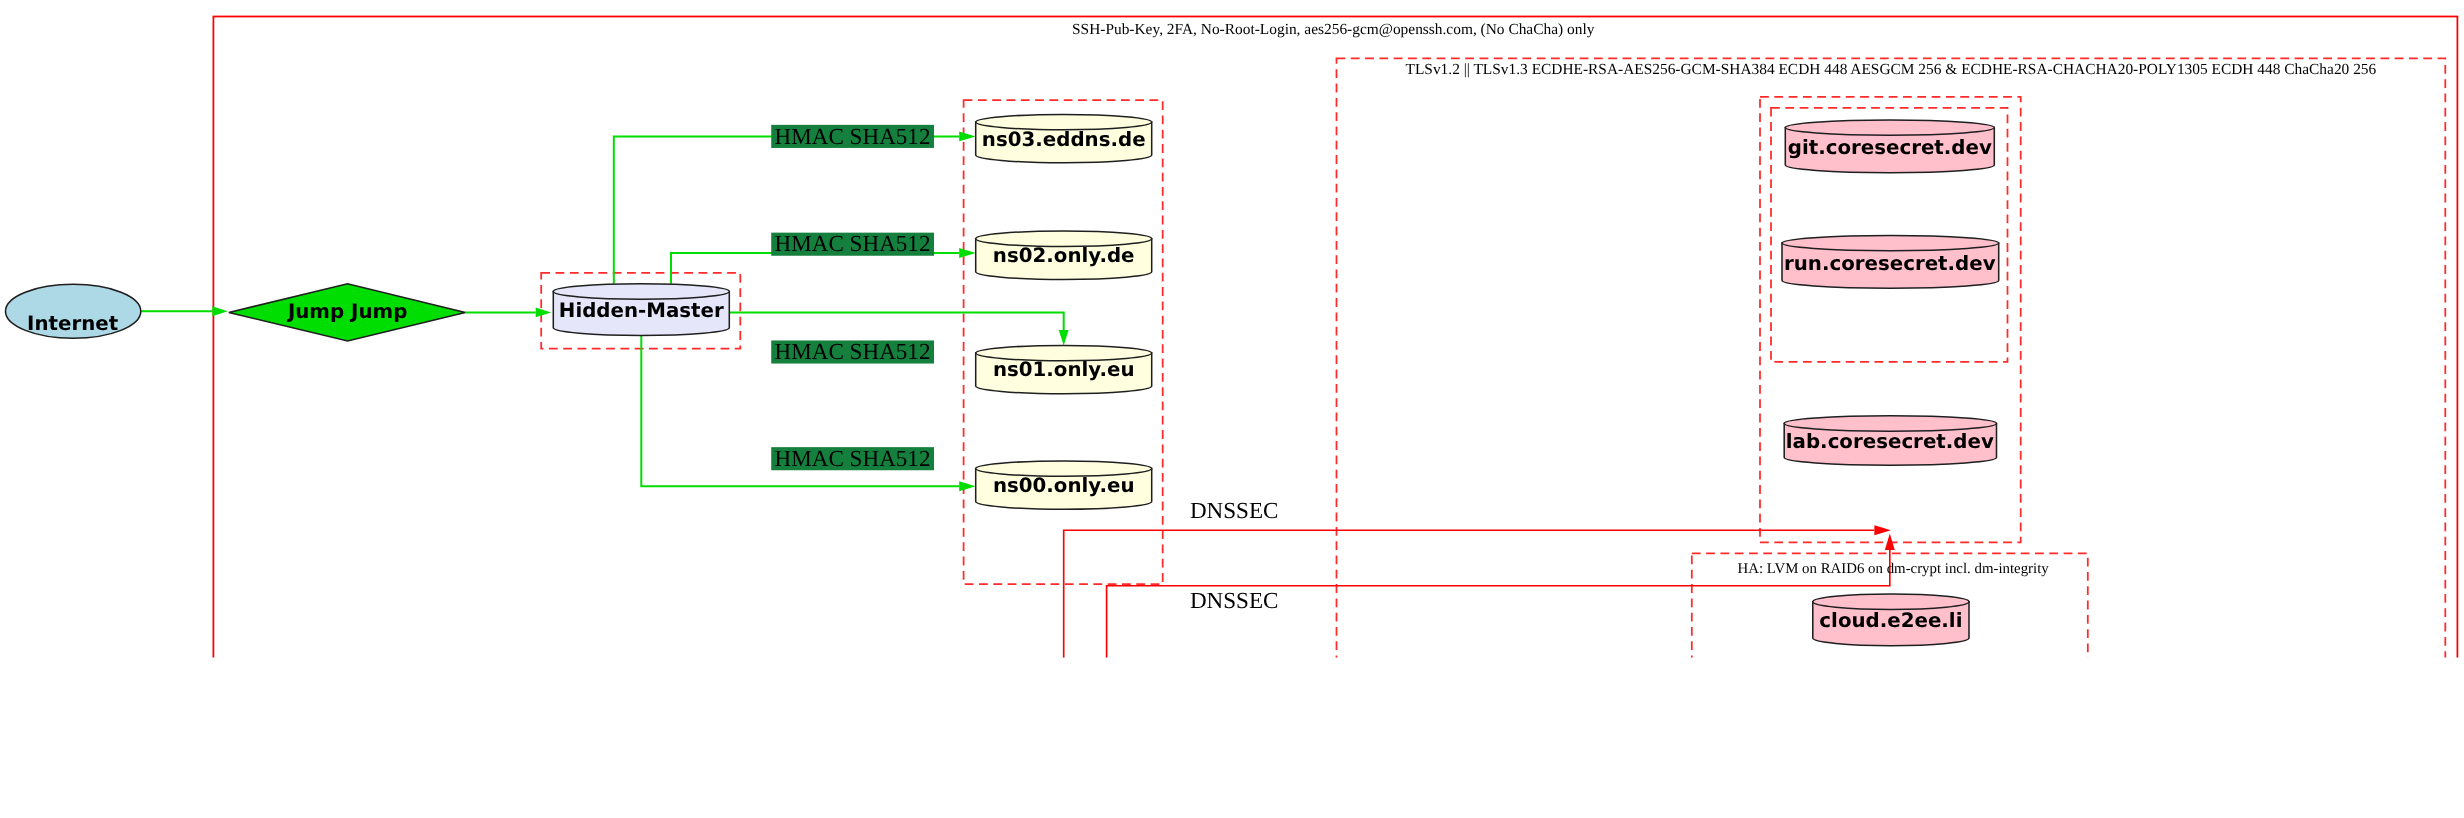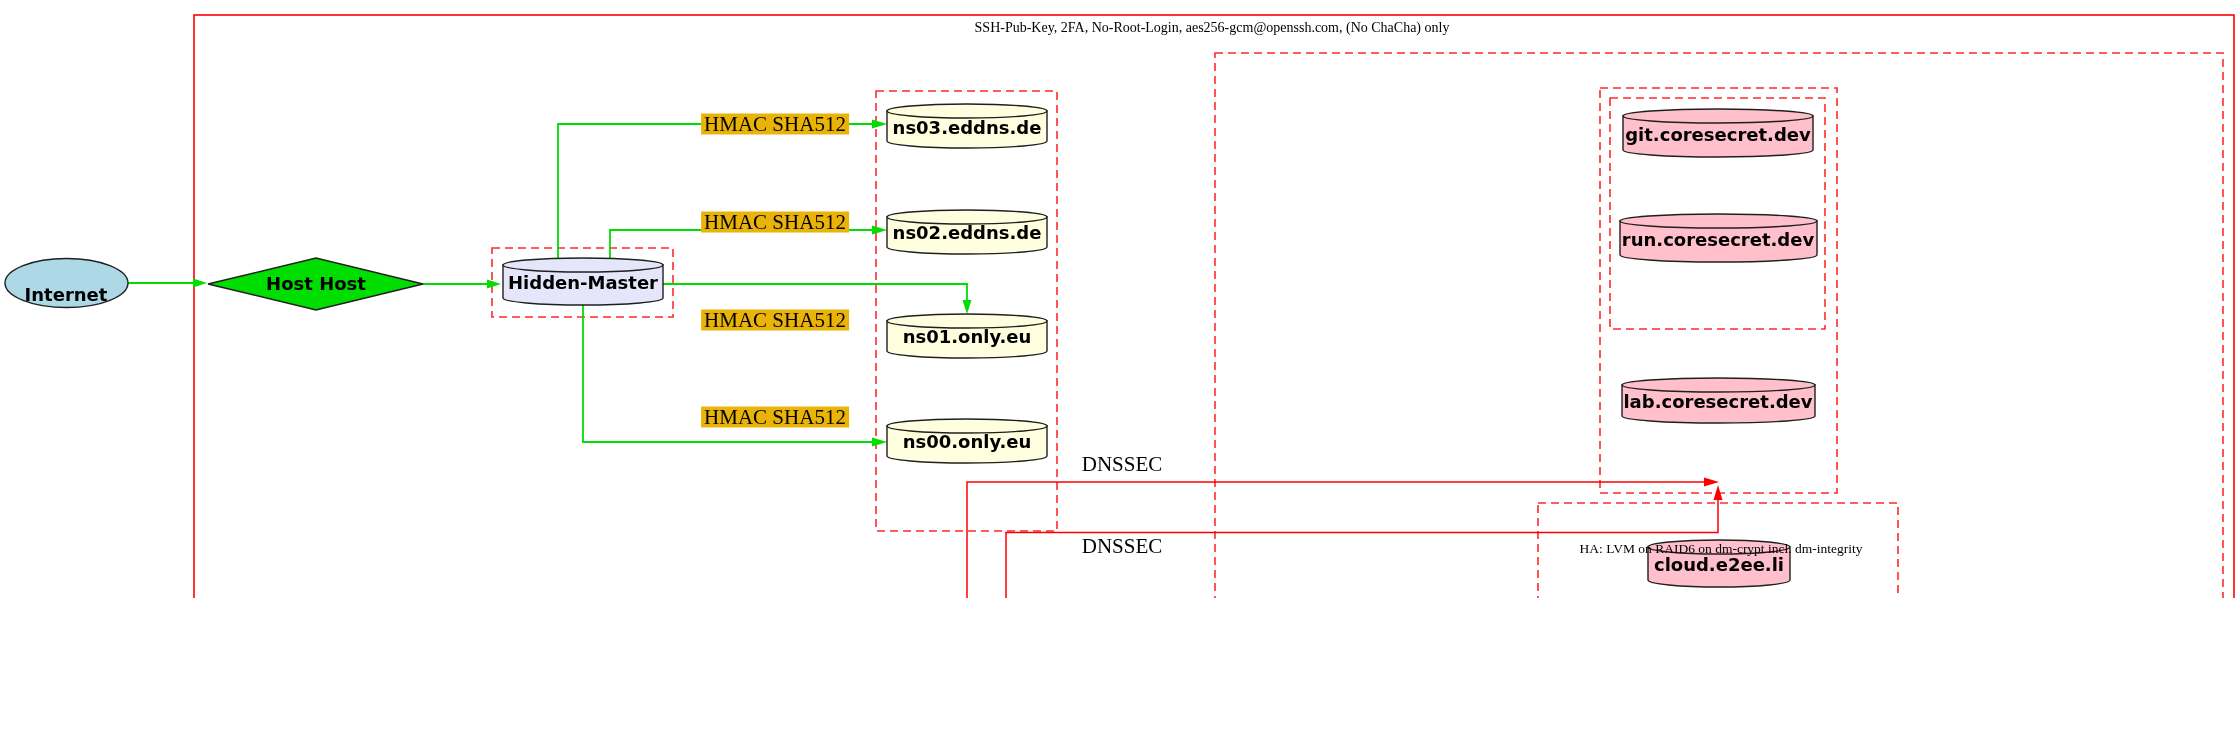--- a/index.html
+++ b/index.html
@@ -12,22 +12,22 @@
   .ghead{stroke:none;}
   .rline{fill:none;stroke-width:1.5;}
   .rhead{stroke:none;}
   .rbox{fill:none;stroke-width:1.6;}
   .dash{fill:none;stroke-width:1.6;stroke-dasharray:8 5;}
   
   .lbl{position:absolute;transform:translate(-50%,-50%);white-space:nowrap;color:#000;line-height:1;}
   .f-node{font-family:"DejaVu Sans","Liberation Sans",sans-serif;font-size:18px;font-weight:bold;}
   .f-edge{font-family:"Liberation Serif","DejaVu Serif",serif;font-size:21px;}
   .f-cl14{font-family:"Liberation Serif","DejaVu Serif",serif;font-size:14px;}
-  .f-cl13{font-family:"Liberation Serif","DejaVu Serif",serif;font-size:13.5px;margin-top:32px;}
-  .bgwhite{background:#eab308;padding:0 3px;}
+  .f-cl13{font-family:"Liberation Serif","DejaVu Serif",serif;font-size:13.5px;}
+  .bgwhite{background:#15803d;padding:0 3px;}
 </style>
 </head>
 <body>
 
 <div id="stage">
 
   <svg id="gfx" width="2240" height="744" viewBox="0 0 2240 744">
 
     <rect class="rbox" x="194" y="15" width="2040" height="661" stroke="#ff0000"></rect>
     <rect class="dash" x="1215" y="53" width="1008" height="613" stroke="#ff2a2a"></rect>
@@ -113,27 +113,28 @@
 
     <g>
       <path class="node" d="M1648,547 V580 A71,7 0 0 0 1790,580 V547 Z" fill="#ffc0cb"></path>
       <ellipse class="node" cx="1719" cy="547" rx="71" ry="7" fill="#ffc0cb"></ellipse>
     </g>
 
     <ellipse class="node" cx="966" cy="712" rx="81" ry="25" fill="#add8e6"></ellipse>
   </svg>
 
   <div class="lbl f-cl14" style="left:1212px;top:28px">SSH-Pub-Key, 2FA, No-Root-Login, aes256-gcm@openssh.com, (No ChaCha) only</div>
+  <div class="lbl f-cl14" style="left:1719px;top:64px">TLSv1.2 || TLSv1.3 ECDHE-RSA-AES256-GCM-SHA384 ECDH 448 AESGCM 256 &amp; ECDHE-RSA-CHACHA20-POLY1305 ECDH 448 ChaCha20 256</div>
   <div class="lbl f-cl13" style="left:1721px;top:517px">HA: LVM on RAID6 on dm-crypt incl. dm-integrity</div>
 
   <div class="lbl f-node" style="left:66px;top:295px">Internet</div>
-  <div class="lbl f-node" style="left:316px;top:284px">Host Host</div>
+  <div class="lbl f-node" style="left:316px;top:284px">Jump Jump</div>
   <div class="lbl f-node" style="left:583px;top:283px">Hidden-Master</div>
   <div class="lbl f-node" style="left:967px;top:128px">ns03.eddns.de</div>
-  <div class="lbl f-node" style="left:967px;top:233px">ns02.eddns.de</div>
+  <div class="lbl f-node" style="left:967px;top:233px">ns02.only.de</div>
   <div class="lbl f-node" style="left:967px;top:337px">ns01.only.eu</div>
   <div class="lbl f-node" style="left:967px;top:442px">ns00.only.eu</div>
   <div class="lbl f-node" style="left:1718px;top:135px">git.coresecret.dev</div>
   <div class="lbl f-node" style="left:1718px;top:240px">run.coresecret.dev</div>
   <div class="lbl f-node" style="left:1718px;top:402px">lab.coresecret.dev</div>
   <div class="lbl f-node" style="left:1719px;top:565px">cloud.e2ee.li</div>
   <div class="lbl f-node" style="left:966px;top:713px">TLS/ECDH</div>
 
   <div class="lbl f-edge bgwhite" style="left:775px;top:124px">HMAC SHA512</div>
   <div class="lbl f-edge bgwhite" style="left:775px;top:222px">HMAC SHA512</div>

